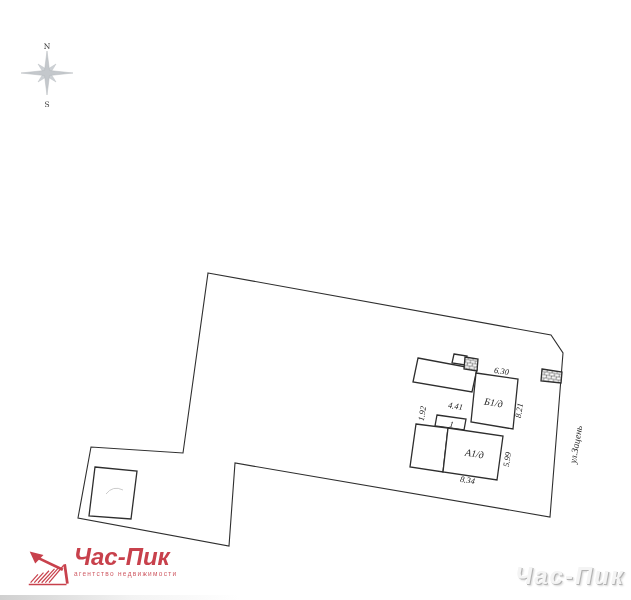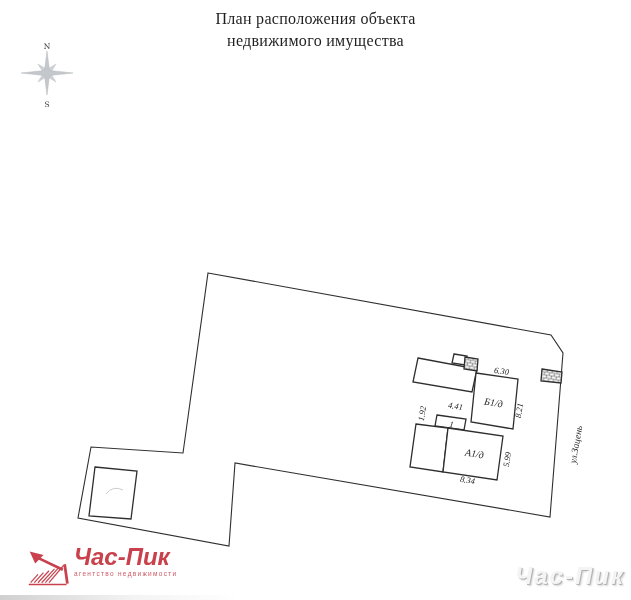--- a/index.html
+++ b/index.html
@@ -58,24 +58,20 @@
   .scan-shadow{
     position:absolute;left:0;bottom:0;width:240px;height:5px;
     background:linear-gradient(to right, rgba(150,150,150,.45), rgba(190,190,190,.18) 55%, rgba(190,190,190,0));
   }
 </style>
 </head>
 <body>
 
 <div class="page">
 
-  <div class="title">
-    <div>План расположения объекта</div>
-    <div>недвижимого имущества</div>
-  </div>
 
   <svg class="plan-svg" width="631" height="600" viewBox="0 0 631 600" xmlns="http://www.w3.org/2000/svg">
     <defs>
       <pattern id="brick" width="5" height="6" patternUnits="userSpaceOnUse" patternTransform="rotate(9)">
         <rect width="5" height="6" fill="#ffffff"></rect>
         <path d="M0 0 H5 M0 3 H5 M0 6 H5 M1.2 0 V3 M3.6 3 V6" stroke="#3a3a3a" stroke-width="0.55" fill="none"></path>
       </pattern>
     </defs>
 
     <g>

